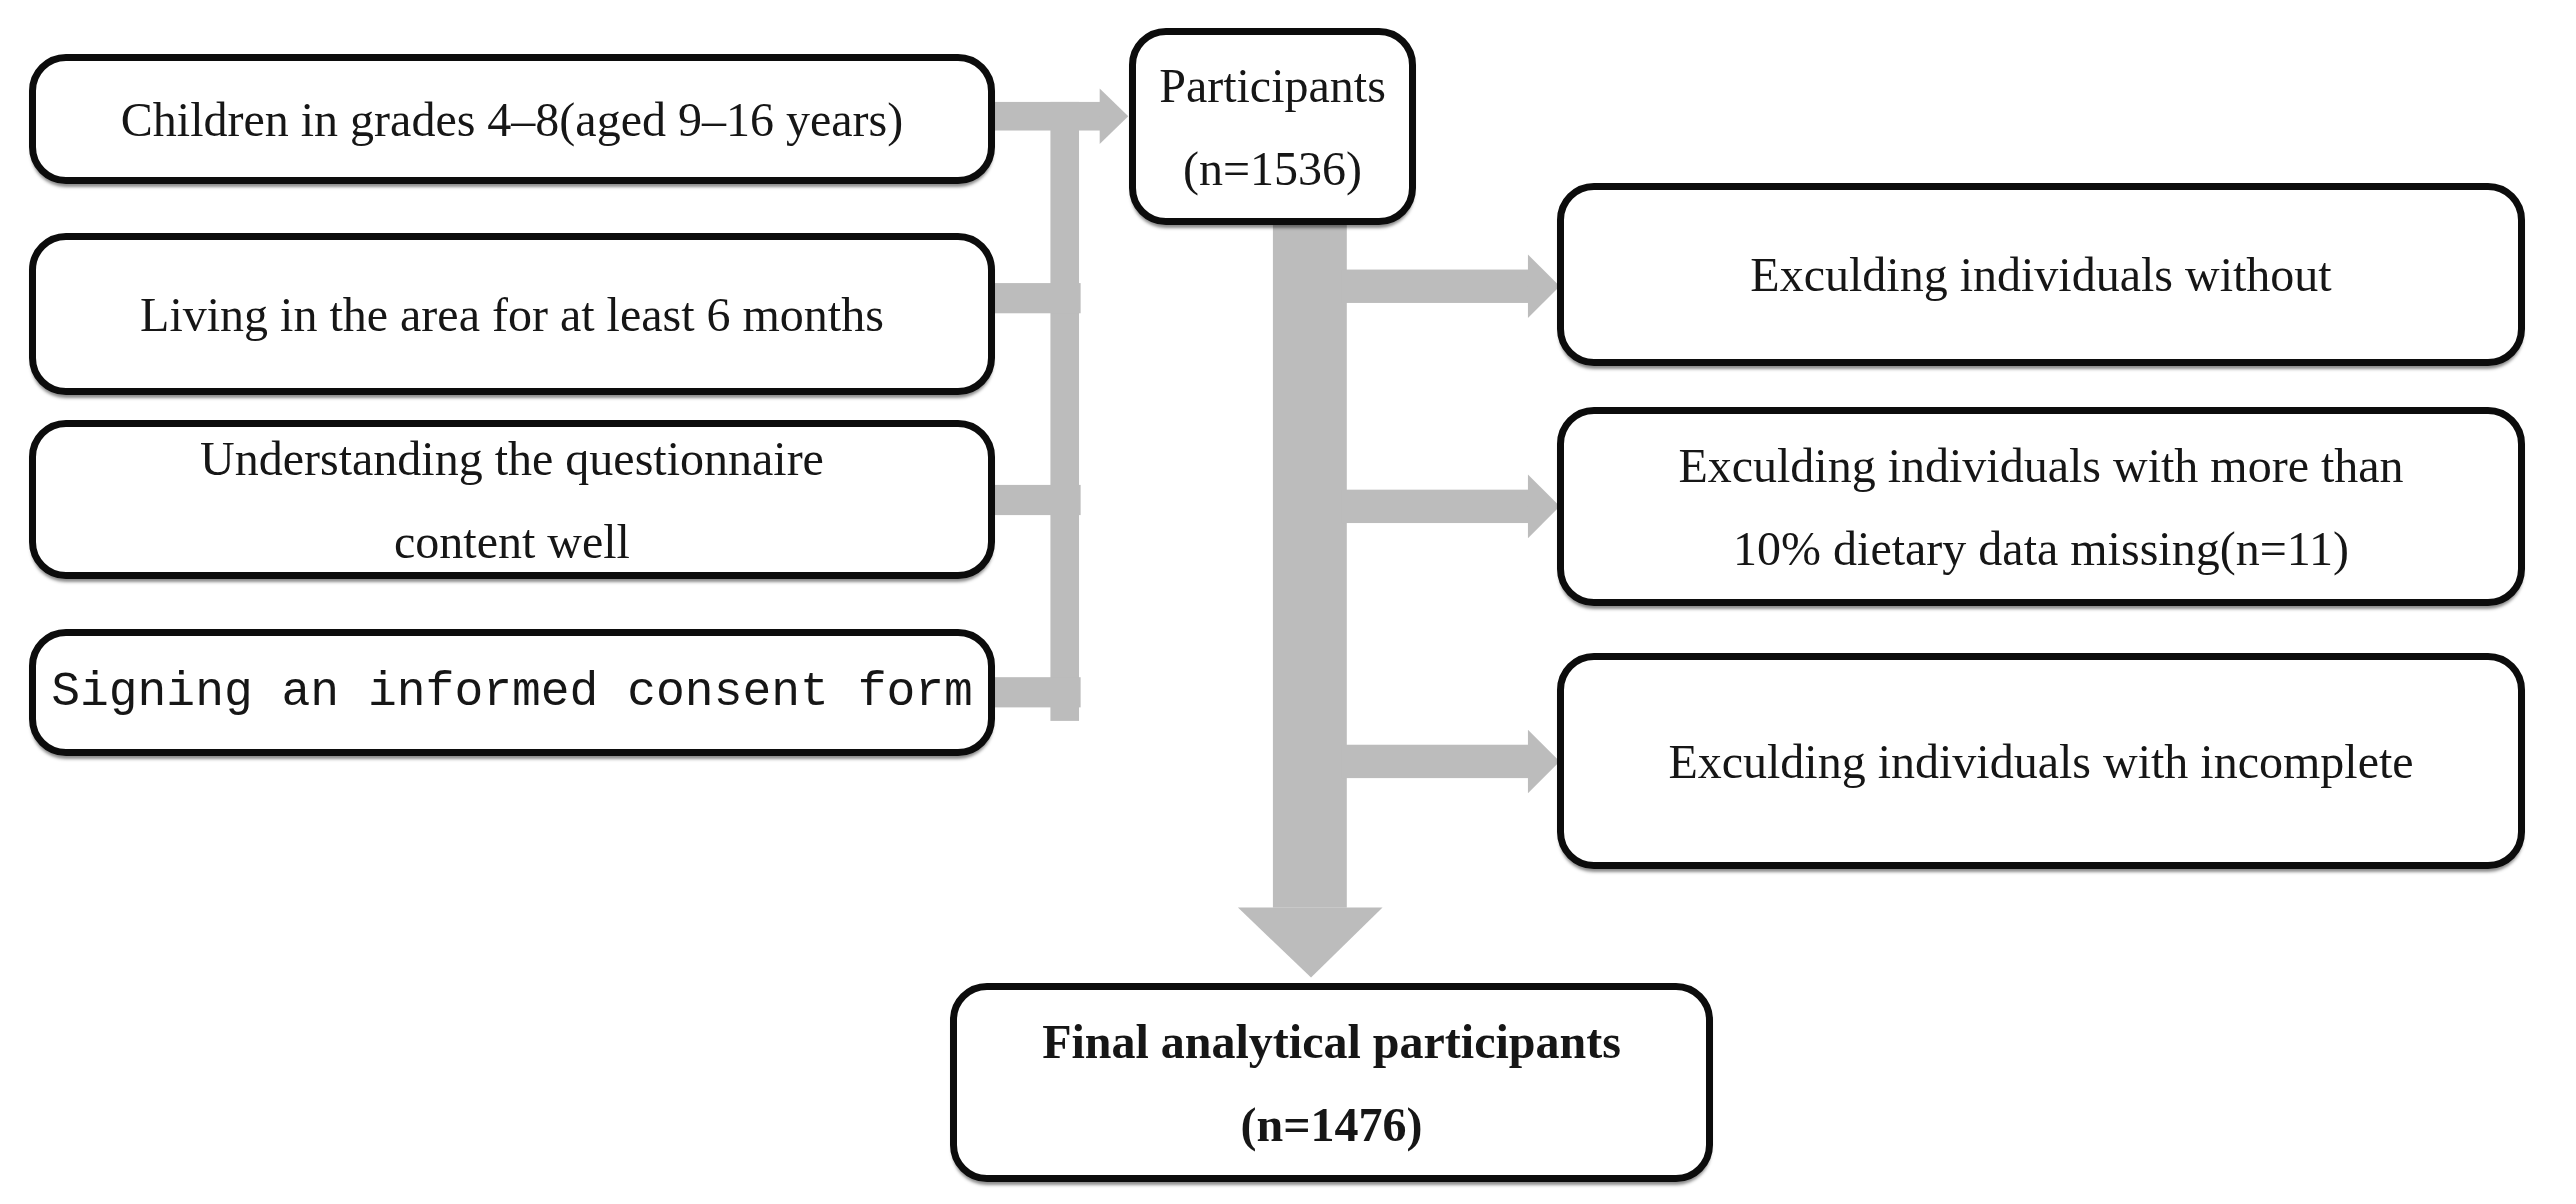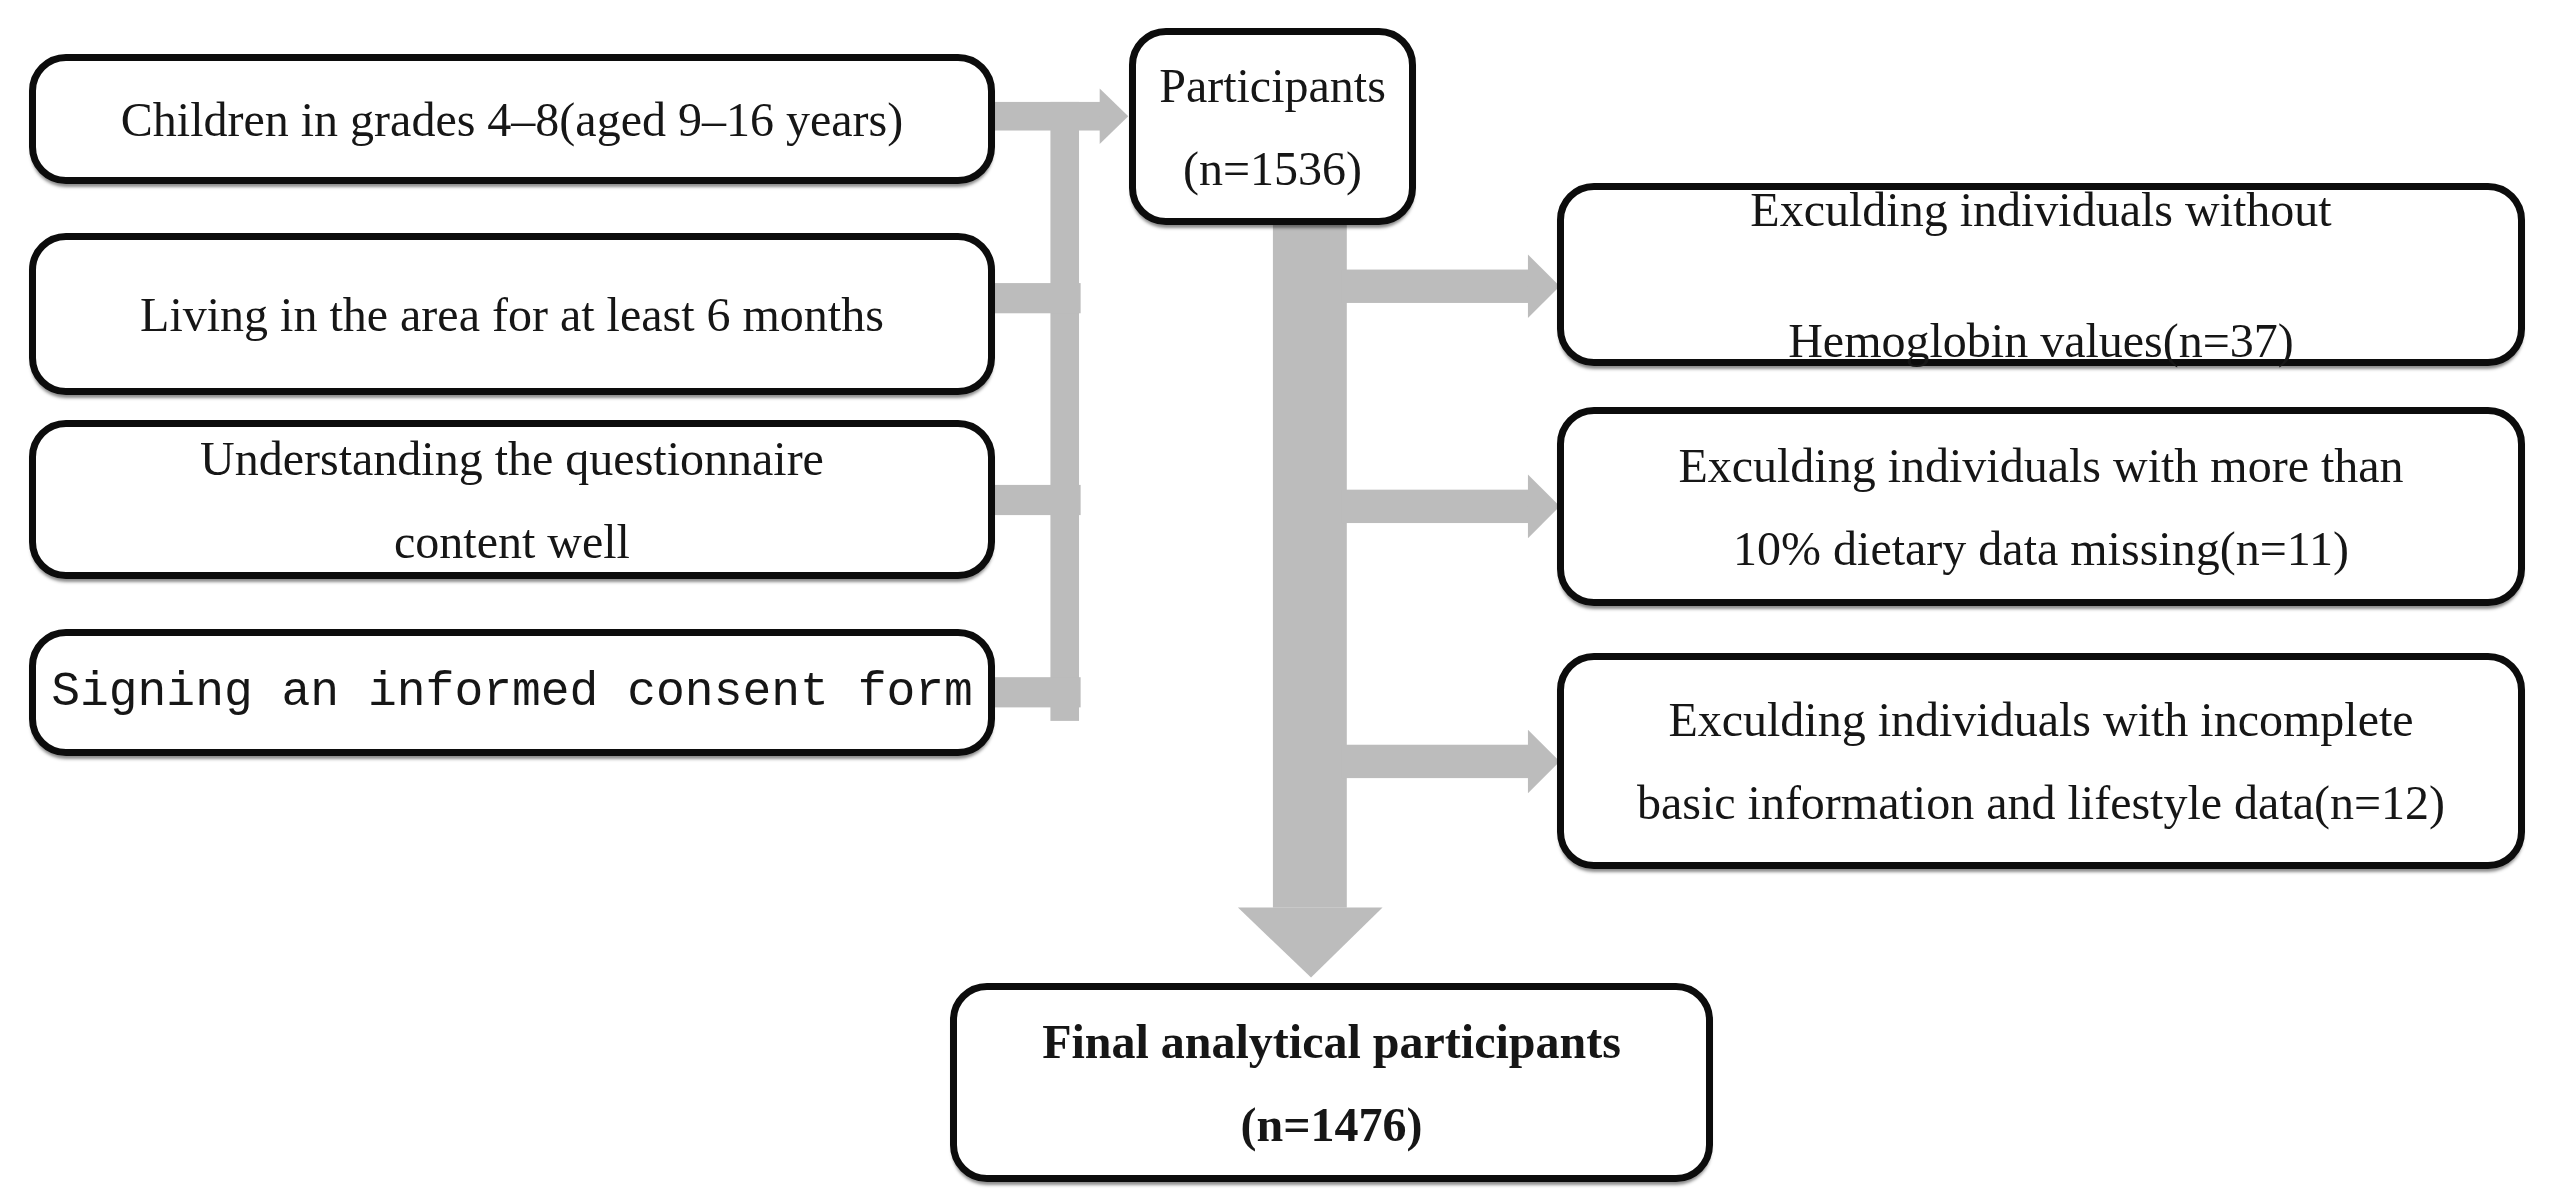--- a/index.html
+++ b/index.html
@@ -99,31 +99,29 @@
     <div class="line">Signing an informed consent form</div>
   </div>
 
   <div class="box b-p">
     <div class="line">Participants</div>
     <div class="line">(n=1536)</div>
   </div>
 
   <div class="box b-r1">
     <div class="line">Exculding individuals without</div>
-    <div class="line">Hemoglobin values(n=37)</div>
   </div>
 
   <div class="box b-r2">
     <div class="line">Exculding individuals with more than</div>
     <div class="line">10% dietary data missing(n=11)</div>
   </div>
 
   <div class="box b-r3">
     <div class="line">Exculding individuals with incomplete</div>
-    <div class="line">basic information and lifestyle data(n=12)</div>
   </div>
 
   <div class="box b-f">
     <div class="line">Final analytical participants</div>
     <div class="line">(n=1476)</div>
   </div>
 
 </div>
 
 

